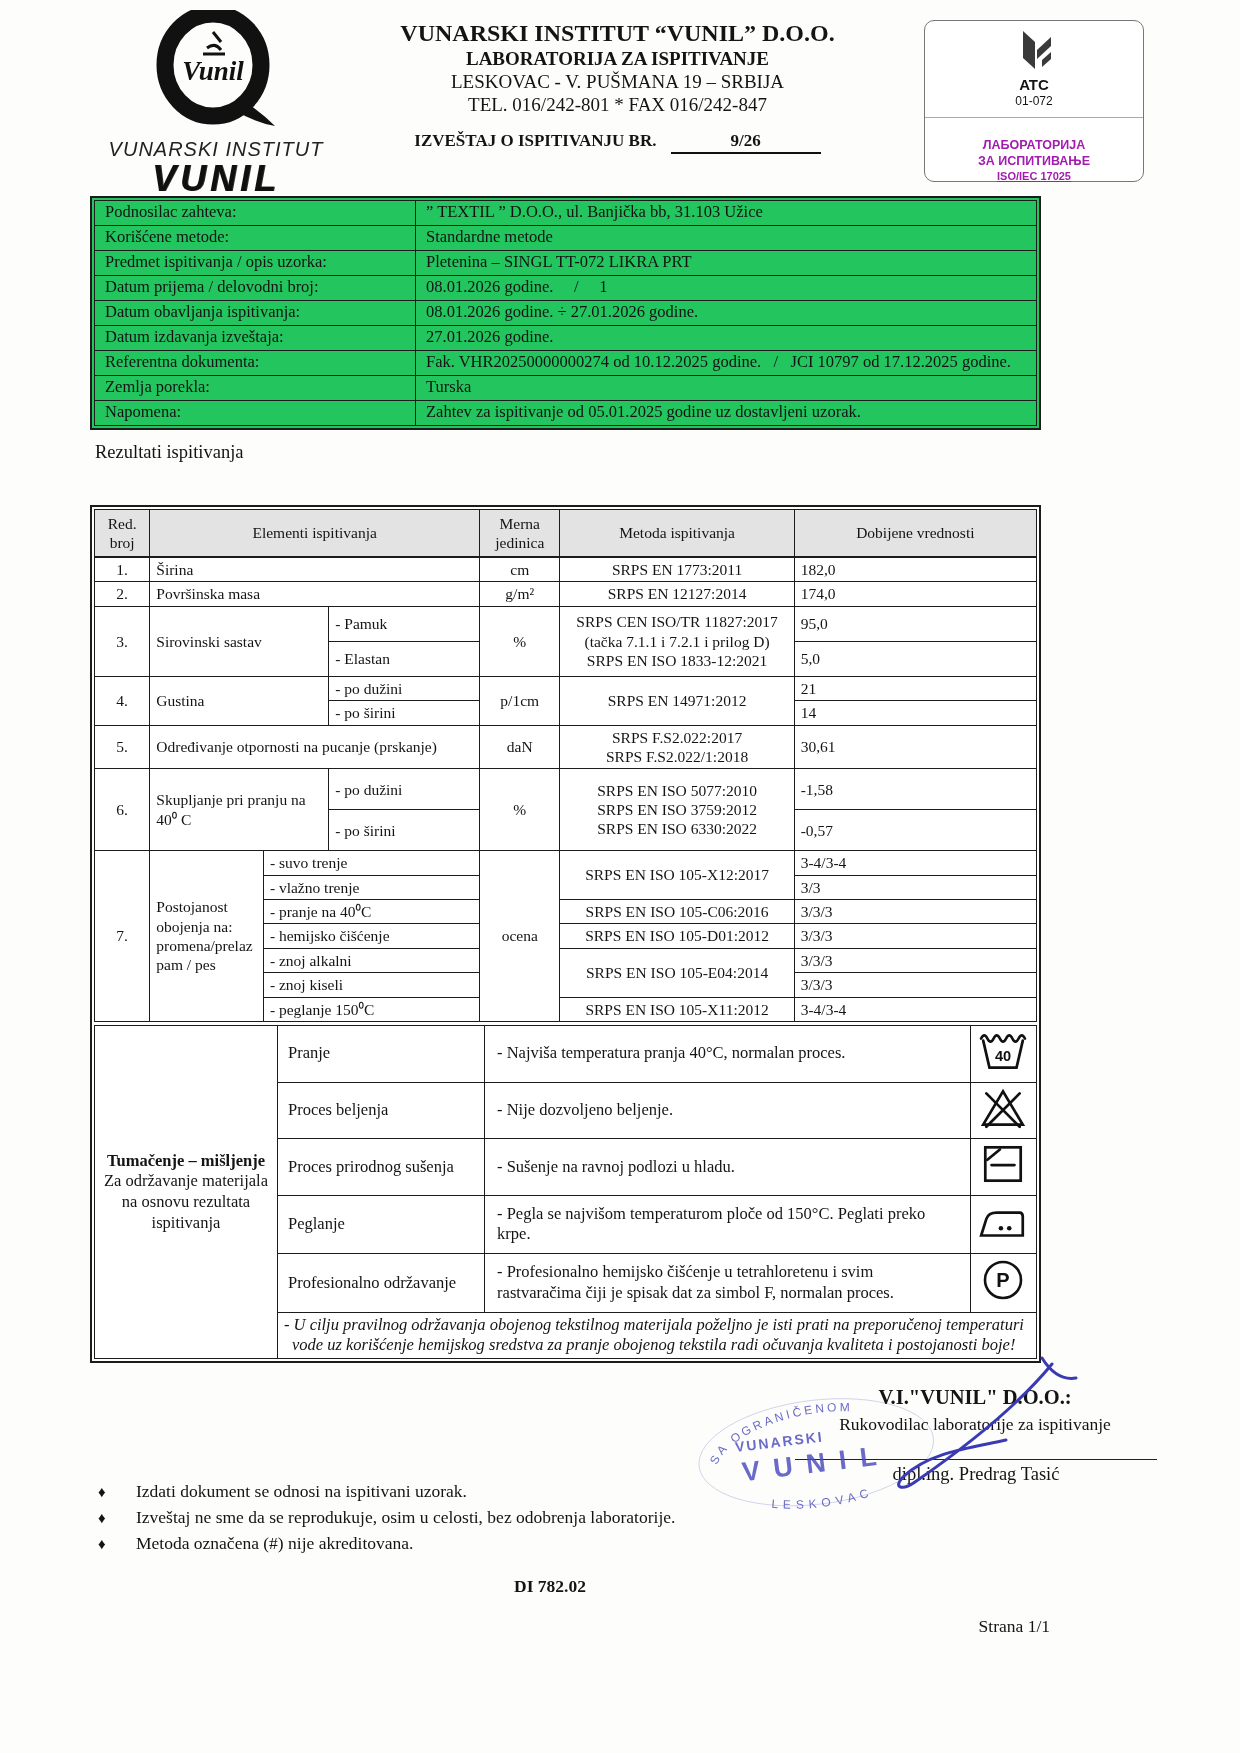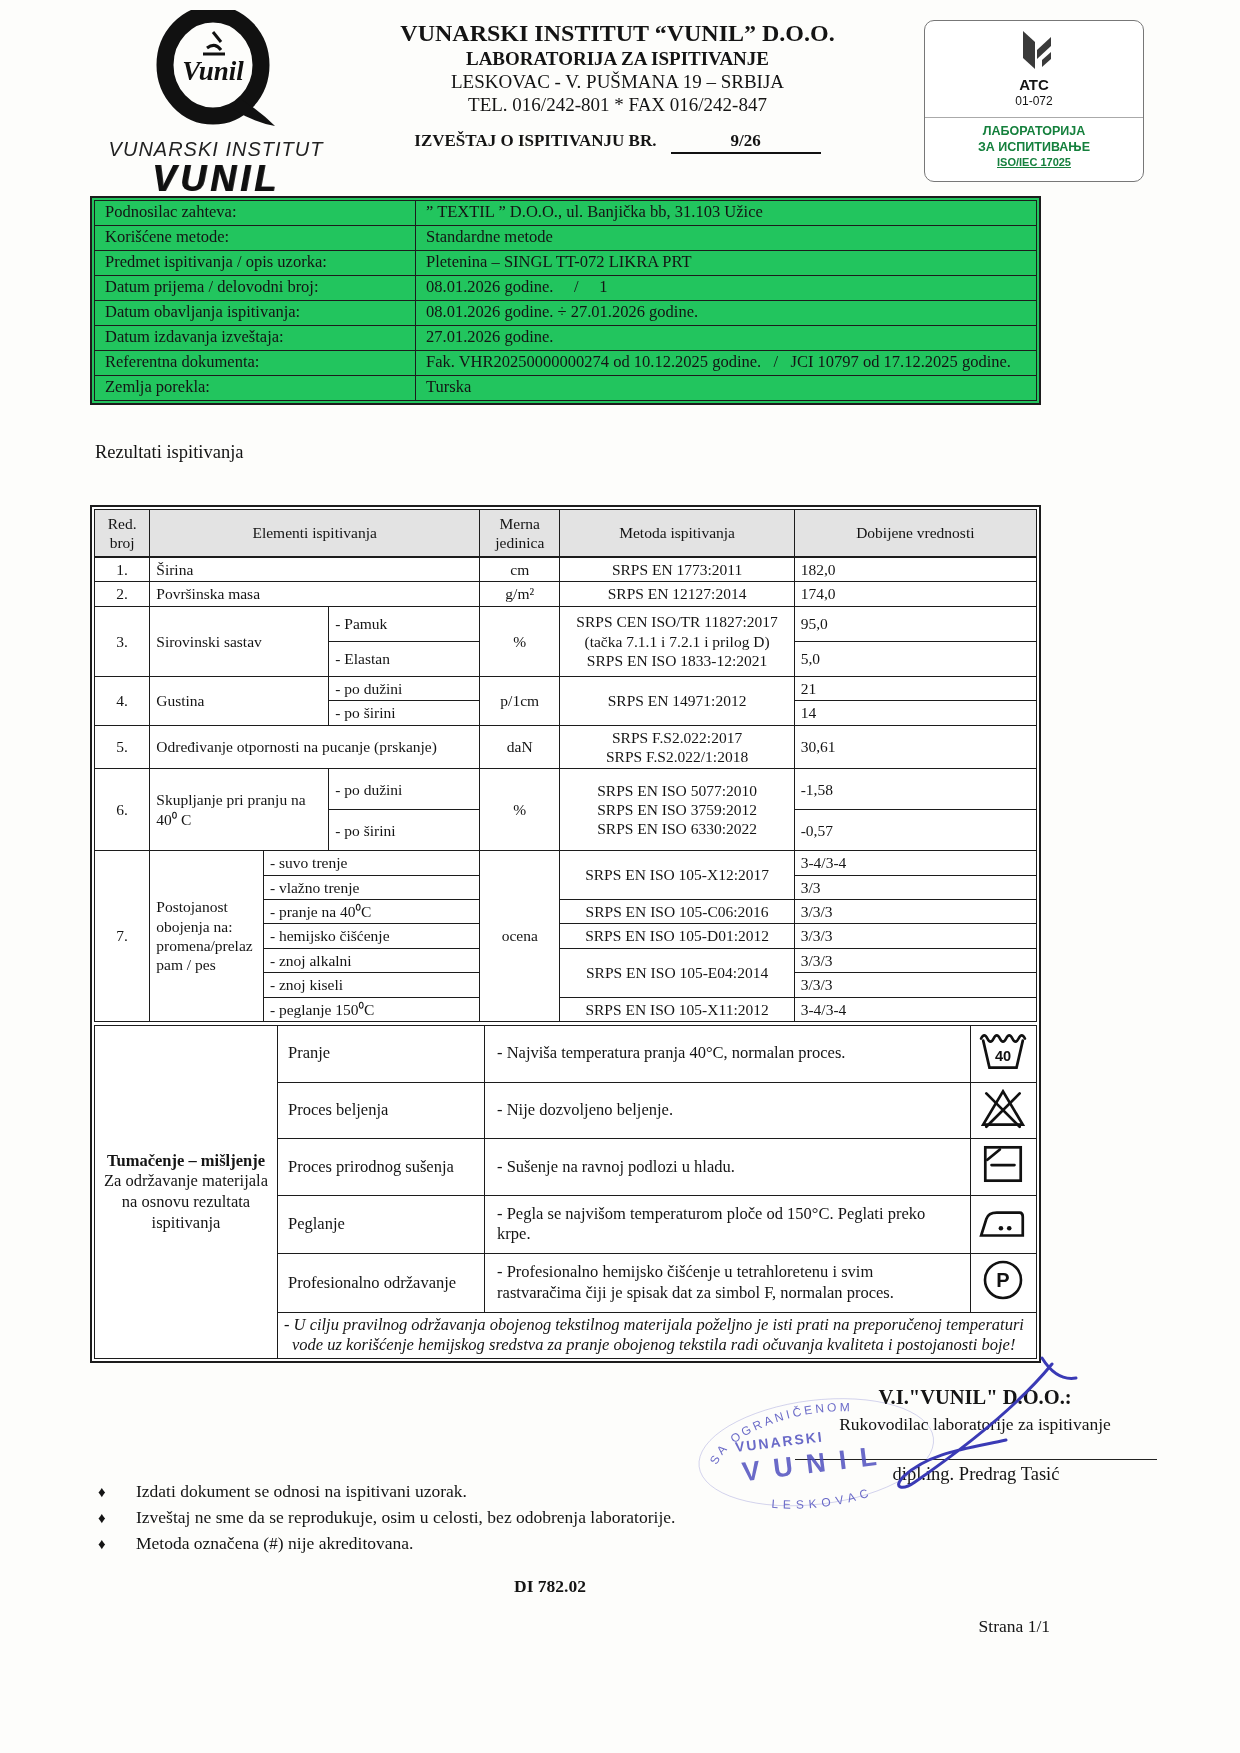--- a/index.html
+++ b/index.html
@@ -19,22 +19,22 @@
   .addr-line{font-size:19px;margin-top:1px;}
   .tel-line{font-size:19px;margin-top:1px;}
   .report-line{margin-top:15px;font-size:17px;font-weight:bold;}
   .repnum{display:inline-block;min-width:130px;border-bottom:2.5px solid #111;
           text-align:center;margin-left:10px;padding:0 10px 1px;}
   .atc-box{position:absolute;left:924px;top:20px;width:218px;height:160px;border:1.5px solid #777;
            border-radius:10px;background:#fff;text-align:center;
            font-family:"Liberation Sans",sans-serif;}
   .atc-name{font-weight:bold;font-size:15px;margin-top:1px;}
   .atc-num{font-size:12px;margin-top:1px;}
-  .atc-lower{border-top:1px solid #aaa;margin-top:9px;padding-top:6px;font-size:12.5px;
-             font-weight:bold;line-height:1.25;color:#15803d;}
+  .atc-lower{border-top:1px solid #aaa;margin-top:9px;padding-top:20px;font-size:12.5px;
+             font-weight:bold;line-height:1.25;color:#a21caf;}
   .atc-iso{font-size:11px;font-weight:bold;margin-top:1px;text-decoration:underline;}
   
   table{border-collapse:collapse;}
   .info-wrap{position:absolute;left:90px;top:196px;width:943px;border:2px solid #1c1c1c;padding:2px;background:#22c55e;}
   .info-wrap table{width:100%;}
   .info-wrap td{border:1.4px solid #1c1c1c;font-size:16.5px;padding:1px 10px 3px;}
   .info-label{width:300px;}
   .info-value{white-space:pre-wrap;}
   .section-title{position:absolute;left:95px;top:442px;font-size:18.5px;}
   .res-wrap{position:absolute;left:90px;top:505px;width:943px;border:2px solid #1c1c1c;padding:2px;background:#fff;}
@@ -148,20 +148,24 @@
           <td class="info-value">27.01.2026 godine.</td>
           </tr>
         <tr>
           <td class="info-label">Referentna dokumenta:</td>
           <td class="info-value">Fak. VHR20250000000274 od 10.12.2025 godine.   /   JCI 10797 od 17.12.2025 godine.</td>
           </tr>
         <tr>
           <td class="info-label">Zemlja porekla:</td>
           <td class="info-value">Turska</td>
           </tr>
+        <tr>
+          <td class="info-label">Napomena:</td>
+          <td class="info-value">Zahtev za ispitivanje od 05.01.2025 godine uz dostavljeni uzorak.</td>
+          </tr>
       </tbody>
     </table>
   </div>
 
   <div class="section-title">Rezultati ispitivanja</div>
 
   <div class="res-wrap">
     <table>
       <colgroup>
           <col style="width:55px">

